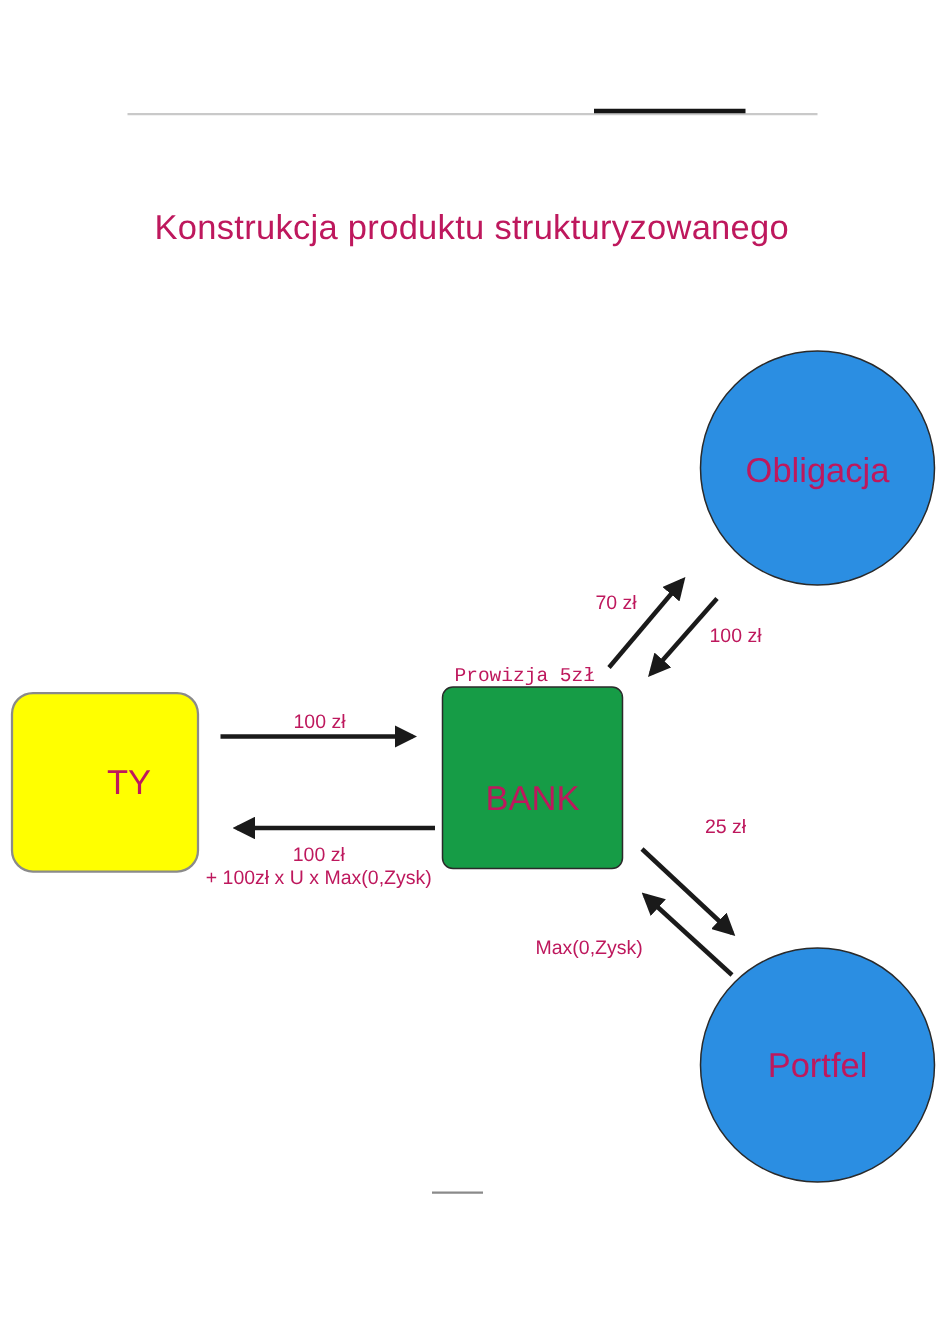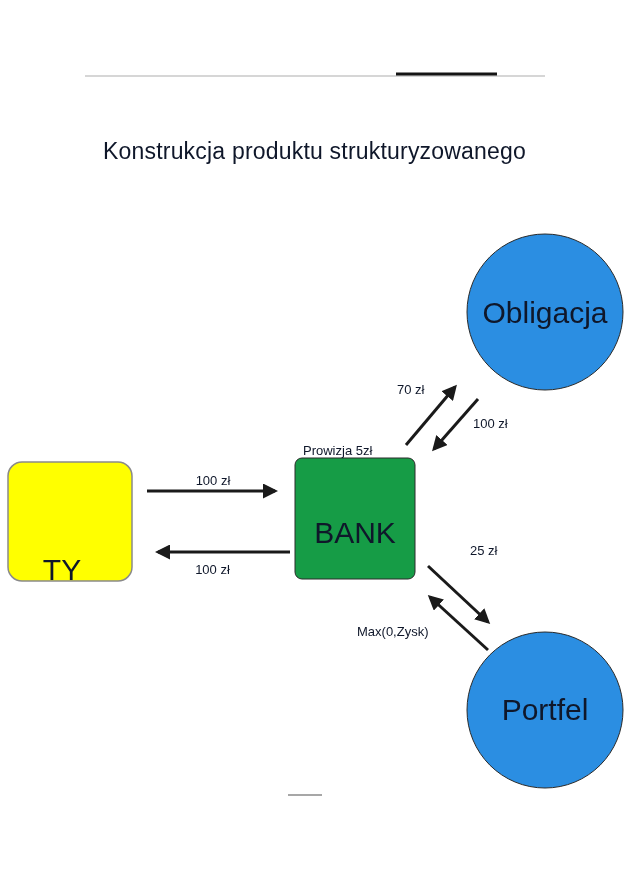--- a/index.html
+++ b/index.html
@@ -2,37 +2,37 @@
 <html><head>
 <meta charset="utf-8">
 <style>
   html, body { margin: 0; padding: 0; background: #ffffff; }
   .page {
     position: relative;
     width: 629px;
     height: 893px;
     background: #ffffff;
     font-family: "Liberation Sans", sans-serif;
-    color: #0f172a;
+    color: #be185d;
     overflow: hidden;
   }
   .abs { position: absolute; }
   svg.canvas { position: absolute; left: 0; top: 0; width: 629px; height: 893px; }
   .page-title {
     left: 0; top: 138; width: 629px;
     text-align: center;
     font-size: 23px;
     letter-spacing: 0.2px;
   }
   .node-label {
     display: flex;
     align-items: center;
     justify-content: center;
     text-align: center;
-    font-size: 30px;
+    font-size: 23px;
   }
   .flow-label {
     font-size: 13px;
     white-space: nowrap;
   }
   .center-text { text-align: center; }
 </style>
 </head>
 <body>
 
@@ -57,39 +57,40 @@
     <line x1="147" y1="491" x2="275" y2="491" stroke-width="3" marker-end="url(#ah)" stroke="#1a1a1a"></line>
     <line x1="290" y1="552" x2="158" y2="552" stroke-width="3" marker-end="url(#ah)" stroke="#1a1a1a"></line>
     <line x1="406" y1="445" x2="455" y2="387" stroke-width="3" marker-end="url(#ah)" stroke="#1a1a1a"></line>
     <line x1="478" y1="399" x2="434" y2="449" stroke-width="3" marker-end="url(#ah)" stroke="#1a1a1a"></line>
     <line x1="428" y1="566" x2="488" y2="622" stroke-width="3" marker-end="url(#ah)" stroke="#1a1a1a"></line>
     <line x1="488" y1="650" x2="430" y2="597" stroke-width="3" marker-end="url(#ah)" stroke="#1a1a1a"></line>
   </svg>
 
   <div class="abs page-title" style="top:138px;">Konstrukcja produktu strukturyzowanego</div>
 
-  <div class="abs node-label" style="left:0; top:462px; width:124px; height:119px;margin-top:48px;">TY</div>
+  <div class="abs node-label" style="left:24px; top:462px; width:124px; height:119px;">TY</div>
 
   <div class="abs node-label" style="left:295px; top:458px; width:120px; height:149px;">BANK</div>
 
-  <div class="abs flow-label" style="left:303px; top:443px;">Prowizja 5zł</div>
+  <div class="abs flow-label" style="left:303px; top:443px;font-family:Liberation Mono, monospace;">Prowizja 5zł</div>
 
   <div class="abs node-label" style="left:467px; top:235px; width:156px; height:156px;">Obligacja</div>
 
   <div class="abs node-label" style="left:467px; top:632px; width:156px; height:156px; flex-direction:row; line-height:1.25;">
     <div>Portfel</div>
   </div>
 
   <div class="abs flow-label center-text" style="left:168px; top:473px; width:90px;">100 zł</div>
 
   <div class="abs" style="left:110px; top:562px; width:205px;">
     <div class="flow-label center-text">100 zł</div>
+    <div class="flow-label center-text">+ 100zł x U x Max(0,Zysk)</div>
   </div>
 
-  <div class="abs flow-label" style="left:397px; top:382px;">70 zł</div>
+  <div class="abs flow-label" style="left:397px; top:394px;">70 zł</div>
 
   <div class="abs flow-label" style="left:473px; top:416px;">100 zł</div>
 
   <div class="abs flow-label" style="left:470px; top:543px;">25 zł</div>
 
   <div class="abs flow-label" style="left:357px; top:624px;">Max(0,Zysk)</div>
 
 </div>
 
 </body></html>

